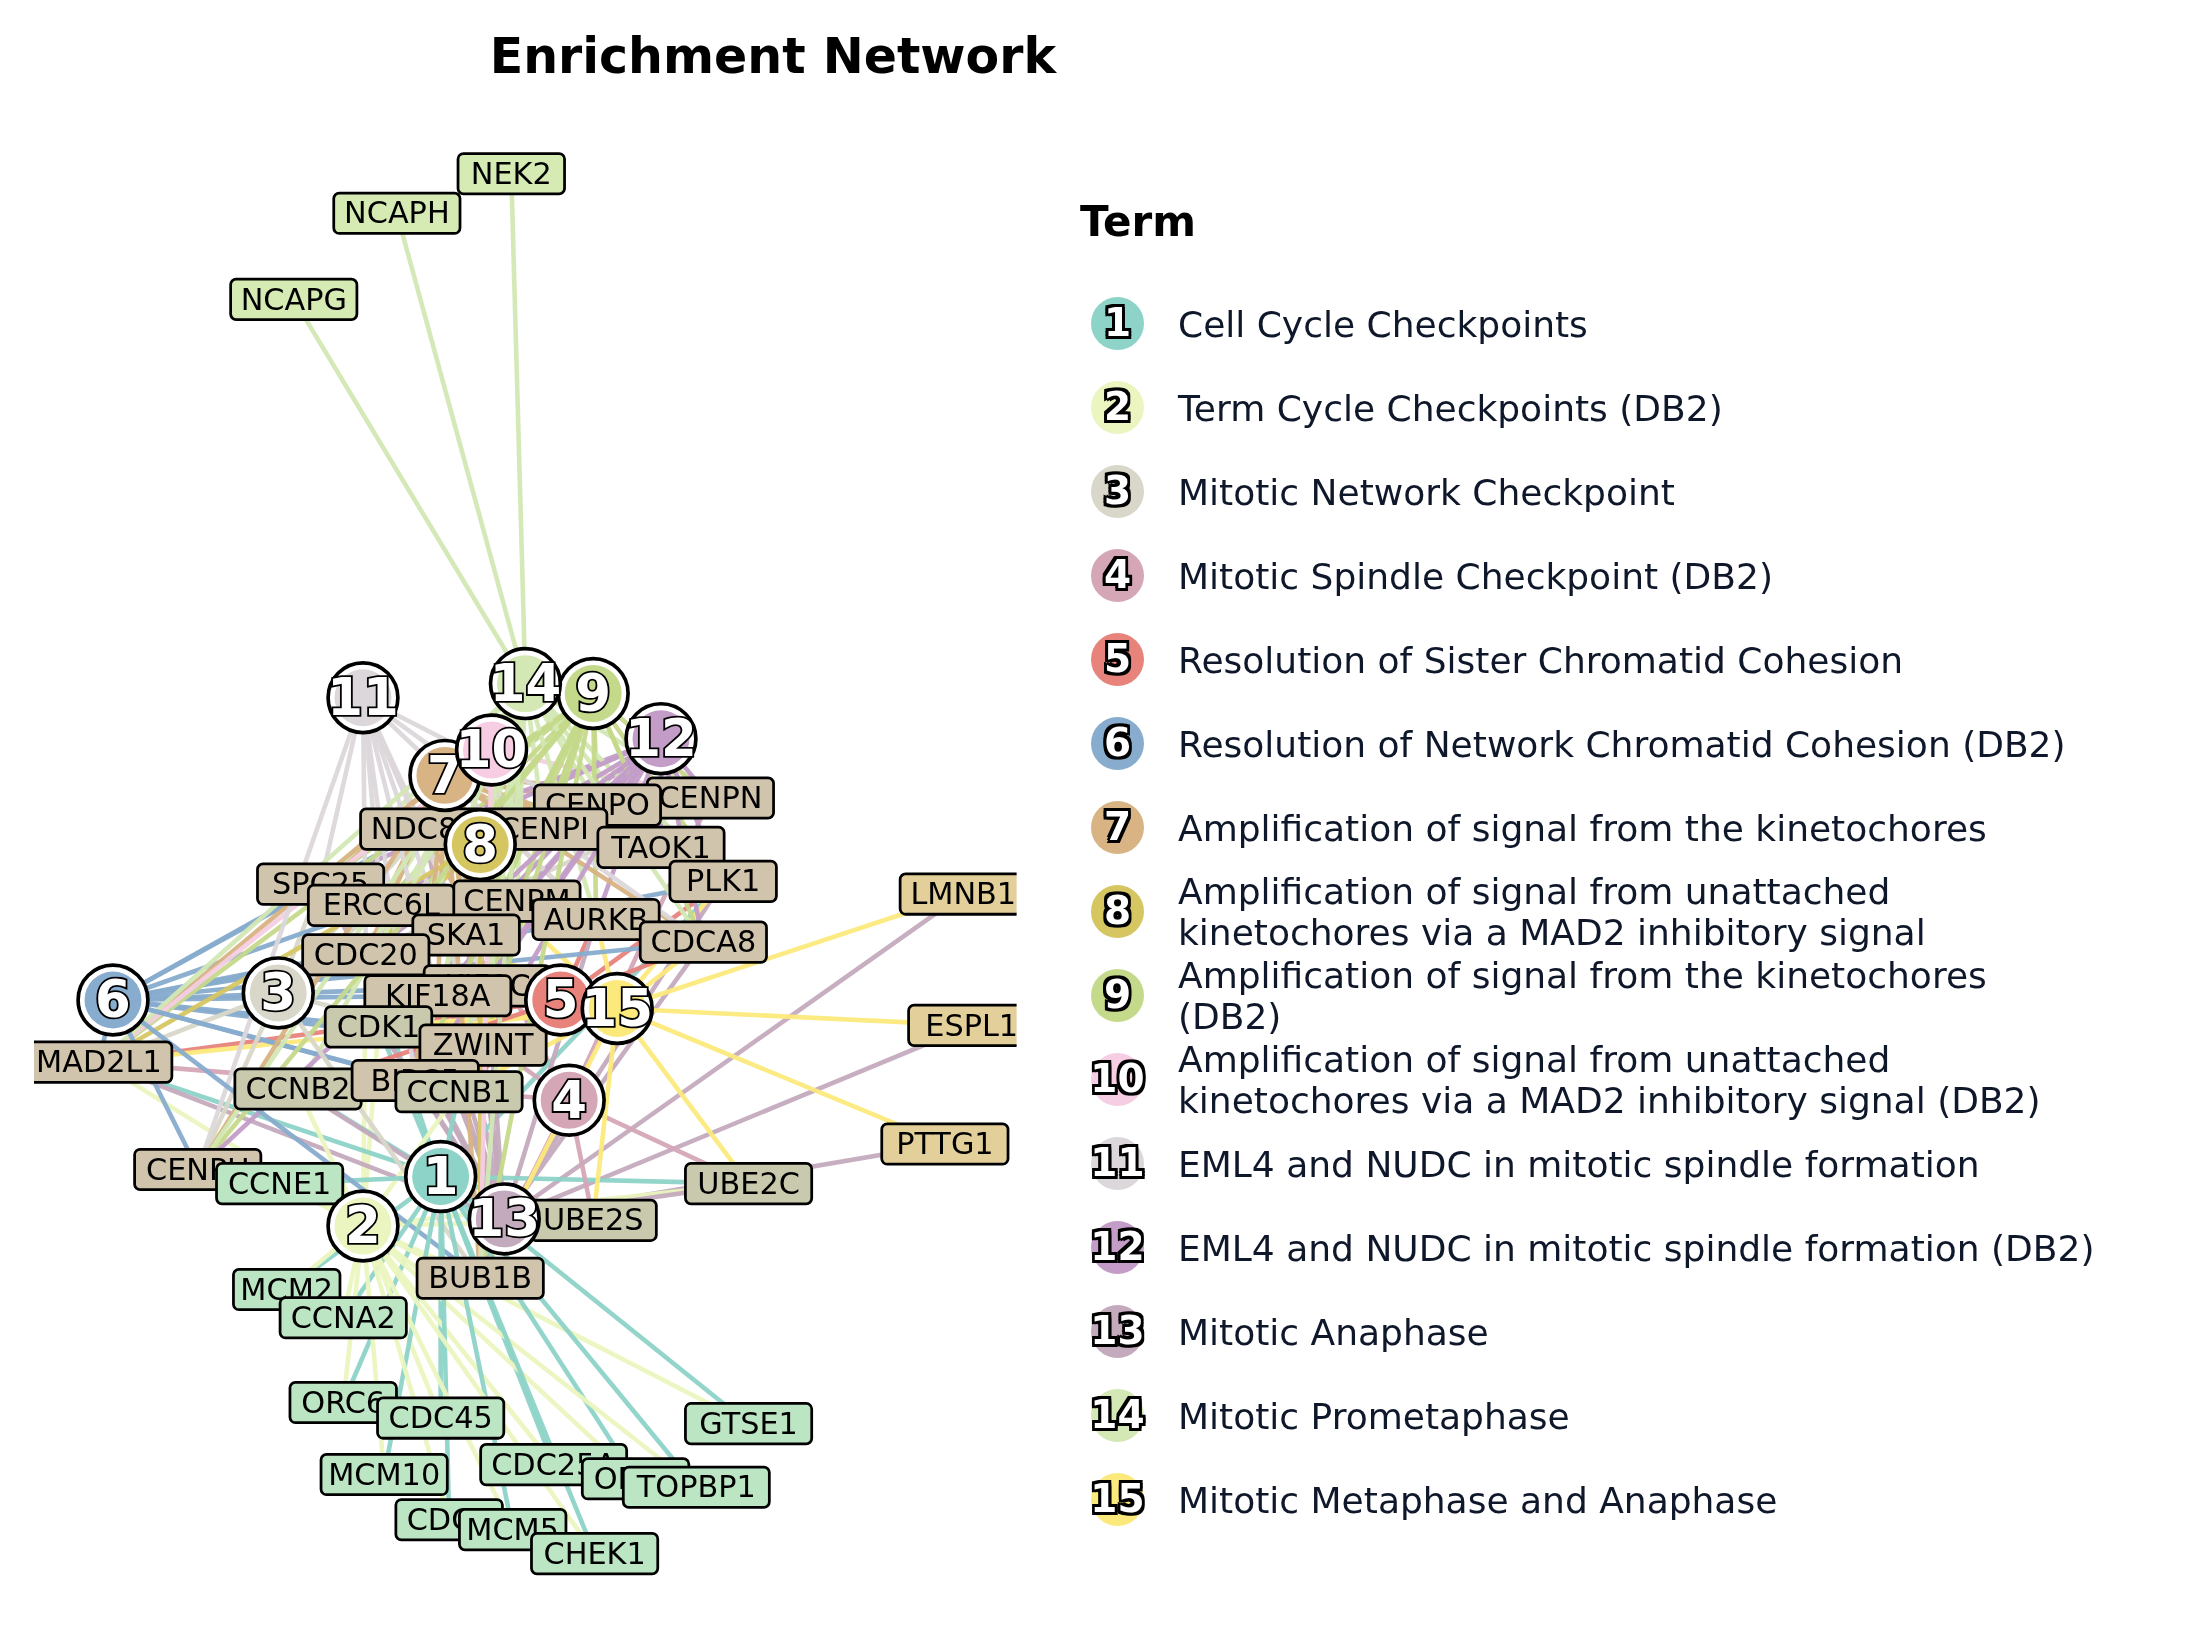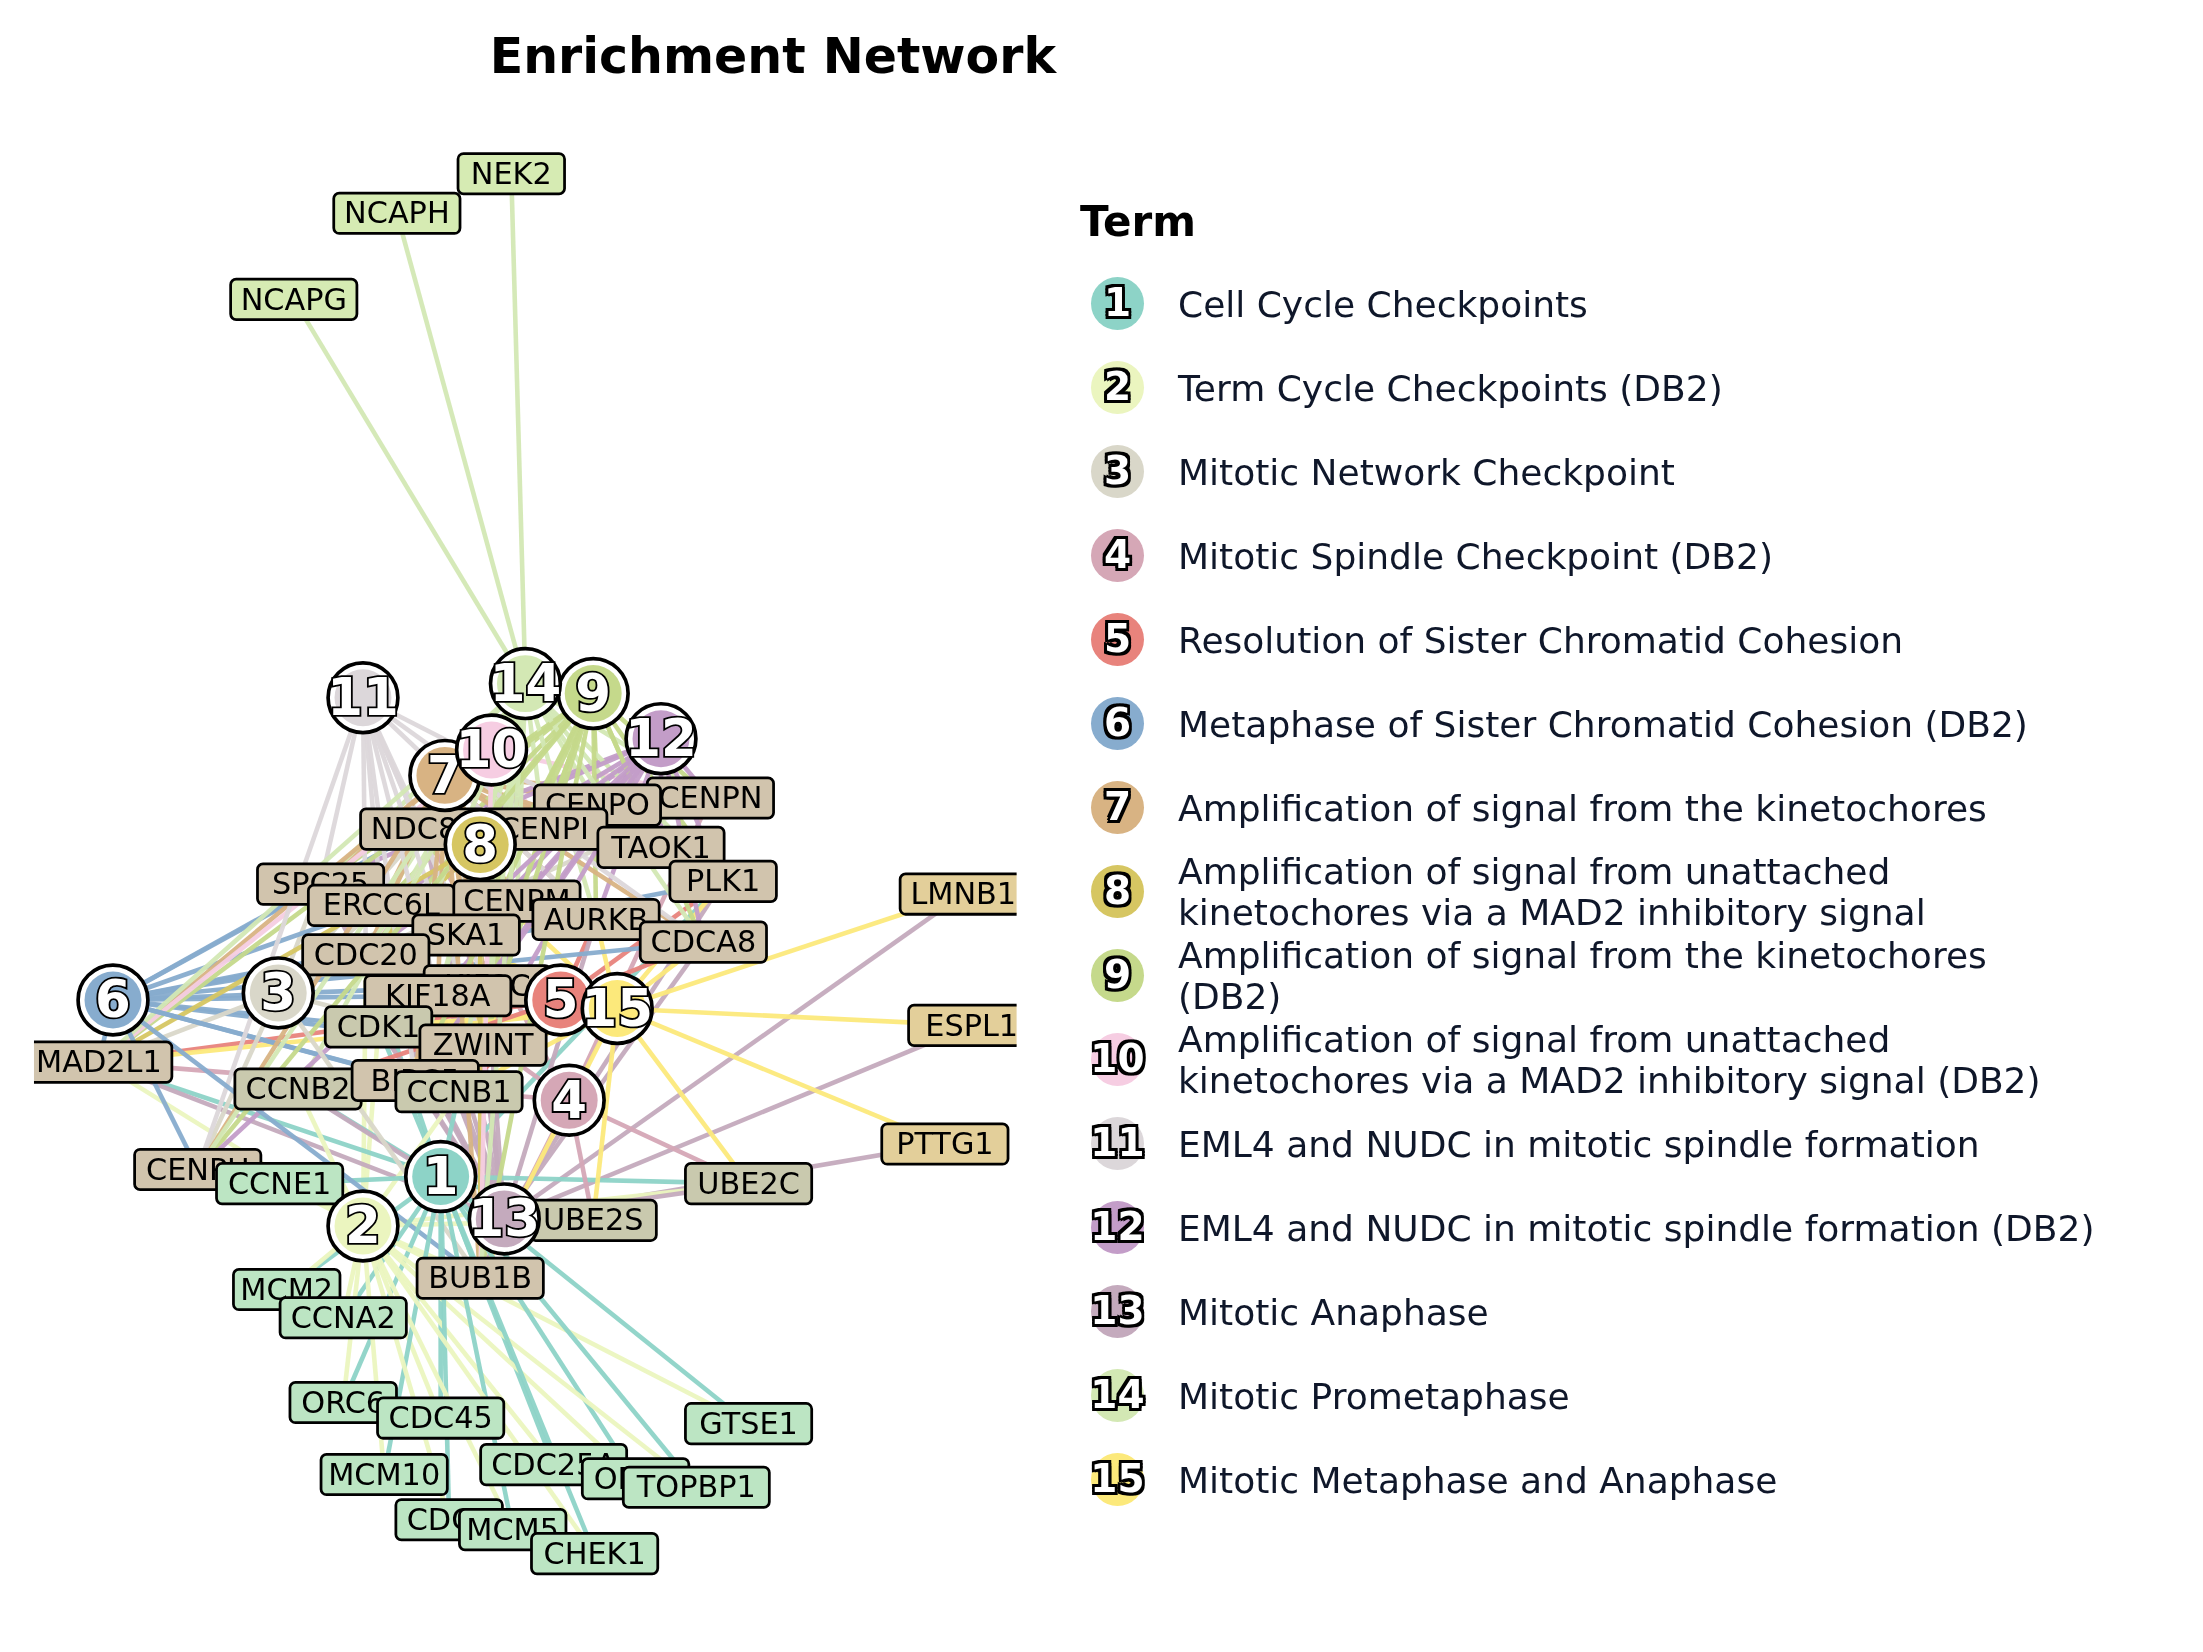--- a/index.html
+++ b/index.html
@@ -1,20 +1,20 @@
 <!DOCTYPE html>
 <html style="font-size:14.7px"><head>
 <meta charset="utf-8">
 <style>
   html, body { margin:0; padding:0; background:#ffffff; }
   body { width:2204px; height:1653px; position:relative; overflow:hidden; font-family:"DejaVu Sans", sans-serif; }
   #title { position:absolute; left:0; width:1056px; top:27.5px; text-align:right; font-weight:bold; font-size:49px; color:#000; }
   #net { position:absolute; left:0; top:0; }
   #legend { position:absolute; left:1080px; top:197px; }
-  #legend-title { font-weight:bold; font-size:42px; color:#000; margin-bottom:16px; }
+  #legend-title { font-weight:bold; font-size:42px; color:#000; margin-bottom:36px; }
   .leg-item { position:relative; height:84px; display:flex; align-items:center; }
   .leg-dot { position:absolute; left:11px; top:50%; width:53px; height:53px; margin-top:-27px; border-radius:50%; }
   .leg-num { position:absolute; left:0; width:75px; top:50%; margin-top:-24px; text-align:center; font-weight:bold; font-size:39px; color:#fff;
     text-shadow: -2.8px -2.8px 0 #000, 2.8px -2.8px 0 #000, -2.8px 2.8px 0 #000, 2.8px 2.8px 0 #000, 0 -2.8px 0 #000, 0 2.8px 0 #000, -2.8px 0 0 #000, 2.8px 0 0 #000; }
   .leg-text { margin-left:98px; font-size:36px; line-height:41px; color:#0f172a; white-space:pre-line; }
 </style>
 </head>
 <body>
 
 <div id="title">Enrichment Network</div>
@@ -542,21 +542,21 @@
         <span class="leg-text">Mitotic Spindle Checkpoint (DB2)</span>
       </div>
       <div class="leg-item" style="height: 84px;">
         <span class="leg-dot" style="background: rgb(232, 131, 124);"></span>
         <span class="leg-num">5</span>
         <span class="leg-text">Resolution of Sister Chromatid Cohesion</span>
       </div>
       <div class="leg-item" style="height: 84px;">
         <span class="leg-dot" style="background: rgb(135, 172, 206);"></span>
         <span class="leg-num">6</span>
-        <span class="leg-text">Metaphase of Sister Chromatid Cohesion (DB2)</span>
+        <span class="leg-text">Resolution of Network Chromatid Cohesion (DB2)</span>
       </div>
       <div class="leg-item" style="height: 84px;">
         <span class="leg-dot" style="background: rgb(216, 179, 131);"></span>
         <span class="leg-num">7</span>
         <span class="leg-text">Amplification of signal from the kinetochores</span>
       </div>
       <div class="leg-item" style="height: 84px;">
         <span class="leg-dot" style="background: rgb(214, 198, 98);"></span>
         <span class="leg-num">8</span>
         <span class="leg-text">Amplification of signal from unattached

